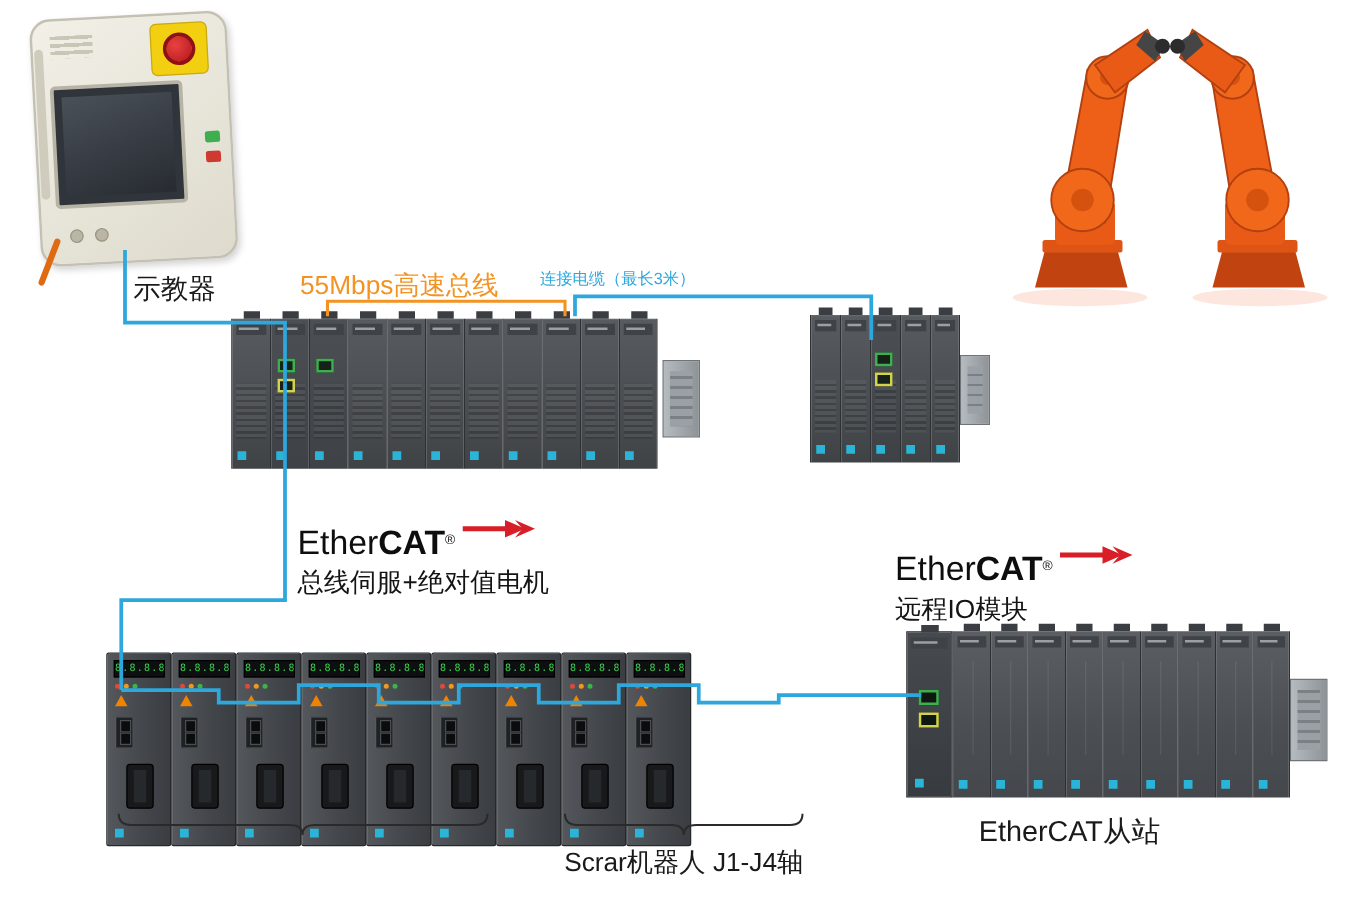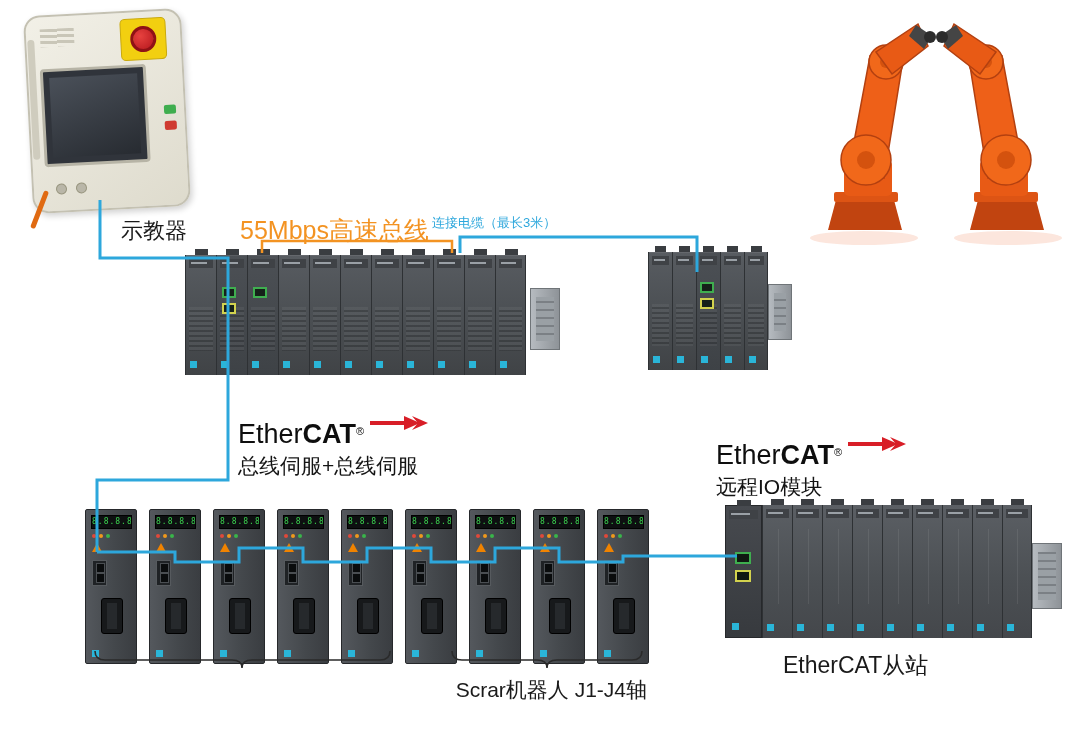--- a/index.html
+++ b/index.html
@@ -1,20 +1,20 @@
 <!DOCTYPE html>
 <html style="--cable-blue: #2da7dc; --bus-orange: #f39322; --ethercat-red: #d81e27; --robot-orange: #e85a15; --accent-cyan: #2ab5d8;"><head>
 <meta charset="utf-8">
 <style>
   *{margin:0;padding:0;box-sizing:border-box}
   html,body{background:#fff}
   body{font-family:"Liberation Sans","DejaVu Sans",sans-serif;color:#1a1a1a}
   #canvas{position:relative;width:1080px;height:732px;background:#fff;overflow:hidden}
   .label{position:absolute;color:#1a1a1a;font-size:21px;white-space:nowrap;z-index:6}
-  .label.center{text-align:right}
+  .label.center{text-align:center}
 
   
   .pendant{position:absolute;left:28px;top:12px;width:158px;height:198px;z-index:3;transform:rotate(-3deg)}
   .pendant-body{position:absolute;inset:0;background:linear-gradient(145deg,#f2f0e7,#dedbcd);border:2px solid #c4c1b2;border-radius:16px;box-shadow:2px 3px 6px rgba(0,0,0,.18)}
   .pendant-strap{position:absolute;left:3px;top:24px;width:7px;height:120px;background:#cfccbe;border-radius:4px}
   .estop-panel{position:absolute;top:8px;right:16px;width:46px;height:42px;background:#f2cf10;border-radius:5px;border:1px solid #c9a90c}
   .estop{position:absolute;left:50%;top:50%;width:26px;height:26px;transform:translate(-50%,-50%);background:radial-gradient(circle at 35% 35%,#e7423f,#b5171d);border-radius:50%;border:3px solid #8f1116}
   .pendant-vents{position:absolute;top:14px;left:16px;width:34px;height:18px;background:repeating-linear-gradient(180deg,#c9c6b8 0 3px,transparent 3px 6px)}
   .pendant-screen{position:absolute;top:54px;left:14px;width:106px;height:98px;background:#30343b;border:3px solid #b7b4a6;border-radius:4px}
   .pendant-screen::after{content:"";position:absolute;inset:6px;background:linear-gradient(160deg,#4a5059,#272b31)}
@@ -38,21 +38,21 @@
   .port{width:14px;height:11px;margin-bottom:5px;background:#16211a;border:2px solid #d2d24e}
   .port.green{border-color:#3fae4f}
   .module.cpu{background:linear-gradient(180deg,#4c5055,#3e4246)}
   .rack.expansion .module{width:24px;height:118px}
   .rack.expansion .module::before{left:6px;width:11px}
   .rack.expansion .ports{top:30px;left:3px}
   .endcap{position:absolute;background:linear-gradient(90deg,#b6bbc0,#8e9398);border:1px solid #6f7478;z-index:1}
   .endcap::after{content:"";position:absolute;inset:8px 5px;background:repeating-linear-gradient(0deg,#9aa0a5 0 6px,#7b8085 6px 8px)}
 
   
-  .servo-row{position:absolute;left:85px;top:509px;display:flex;gap:12px;z-index:2}
+  .servo-row{position:absolute;left:85px;top:522px;display:flex;z-index:2}
   .servo{width:52px;height:155px;position:relative;background:linear-gradient(90deg,#54585d,#44484c 55%,#3a3d41);border:1px solid #26282b;border-radius:2px}
   .sv-disp{position:absolute;top:5px;left:5px;width:41px;height:14px;background:#0d0f10;border:1px solid #000;color:#3bd24f;font-family:"DejaVu Sans Mono",monospace;font-size:8px;line-height:12px;text-align:center;letter-spacing:1px;overflow:hidden}
   .sv-leds{position:absolute;top:24px;left:6px;display:flex;gap:3px}
   .dot{width:4px;height:4px;border-radius:50%}
   .d0{background:#e0493a}.d1{background:#f0991c}.d2{background:#39b54a}
   .sv-logo{position:absolute;top:33px;left:6px;width:0;height:0;border-left:5px solid transparent;border-right:5px solid transparent;border-bottom:9px solid #f08300}
   .sv-port{position:absolute;top:50px;left:6px;width:15px;height:26px;background:#1f2225;border:1px solid #565a5e}
   .sv-port::before,.sv-port::after{content:"";position:absolute;left:3px;width:7px;height:8px;background:#0a0c0d;border:1px solid #4a4e52}
   .sv-port::before{top:2px}.sv-port::after{bottom:2px}
   .sv-conn{position:absolute;top:88px;left:15px;width:22px;height:36px;background:#17191b;border:1px solid #000;border-radius:3px}
@@ -71,21 +71,21 @@
   .iomod::before{content:"";position:absolute;top:-6px;left:8px;width:13px;height:6px;background:#3a3d41}
   .iomod::after{content:"";position:absolute;top:24px;bottom:34px;left:50%;width:1px;background:rgba(255,255,255,.08)}
 
   
   .ecat{position:absolute;font-size:27px;color:#0e0e0e;white-space:nowrap;z-index:6}
   .ecat-bold{font-weight:700}
   .ecat-reg{font-size:11px;vertical-align:8px}
   .ecat-arrow{position:absolute;right:-78px;top:-6px}
   .ecat-sub{position:absolute;font-size:21px;color:#141414;white-space:nowrap;z-index:6}
 
-  .txt-orange{color:var(--bus-orange);font-size:25px}
+  .txt-orange{color:var(--bus-orange);font-size:21px}
   .txt-blue{color:var(--cable-blue);font-size:13px}
 
   #wire-overlay{position:absolute;left:0;top:0;z-index:5;pointer-events:none}
   #robots{position:absolute;left:786px;top:2px;z-index:1}
 </style>
 </head>
 <body>
 
 <div id="canvas">
 
@@ -226,21 +226,21 @@
     </div>
   <div class="endcap" style="left:768px;top:284px;width:24px;height:56px"></div>
 
   <div class="ecat" style="left:238px;top:419px">
     <span>Ether</span><span class="ecat-bold">CAT</span><span class="ecat-reg">®</span>
     <svg class="ecat-arrow" width="72" height="20" viewBox="0 0 72 20">
       <polygon points="0,8 34,8 34,3 50,10 34,17 34,12 0,12" fill="var(--ethercat-red)"></polygon>
       <polygon points="42,3 58,10 42,17 48,10" fill="var(--ethercat-red)"></polygon>
     </svg>
   </div>
-  <div class="ecat-sub" style="left:238px;top:452px">总线伺服+总线伺服</div>
+  <div class="ecat-sub" style="left:238px;top:452px">总线伺服+绝对值电机</div>
 
   <div class="ecat" style="left:716px;top:440px">
     <span>Ether</span><span class="ecat-bold">CAT</span><span class="ecat-reg">®</span>
     <svg class="ecat-arrow" width="72" height="20" viewBox="0 0 72 20">
       <polygon points="0,8 34,8 34,3 50,10 34,17 34,12 0,12" fill="var(--ethercat-red)"></polygon>
       <polygon points="42,3 58,10 42,17 48,10" fill="var(--ethercat-red)"></polygon>
     </svg>
   </div>
   <div class="ecat-sub" style="left:716px;top:473px">远程IO模块</div>
 

